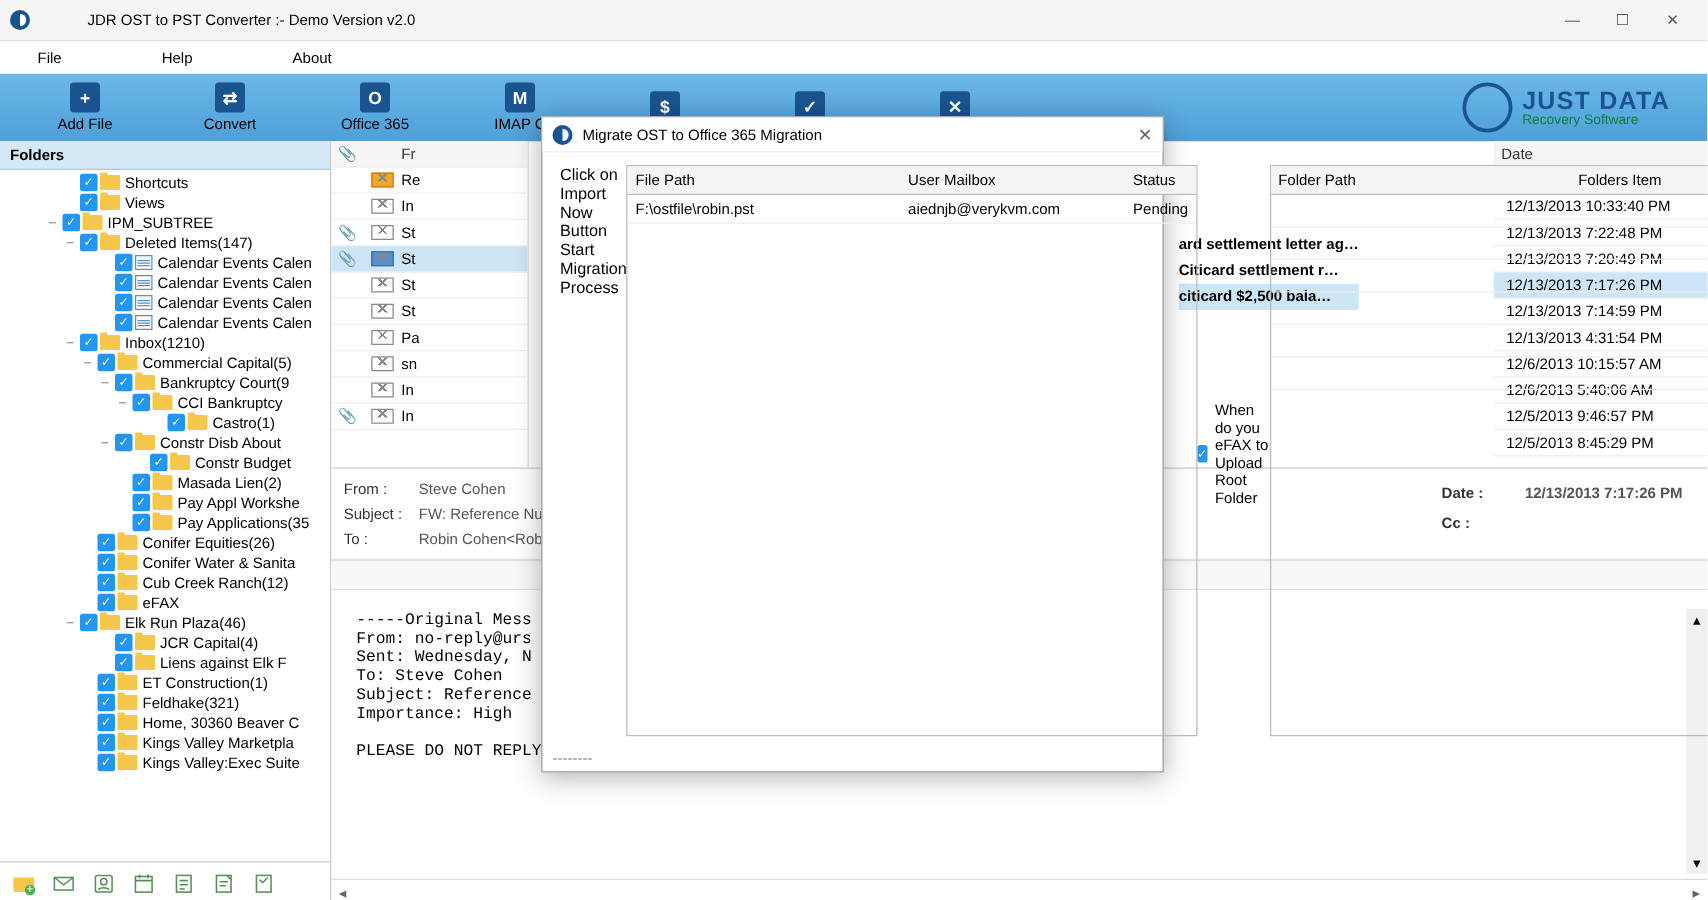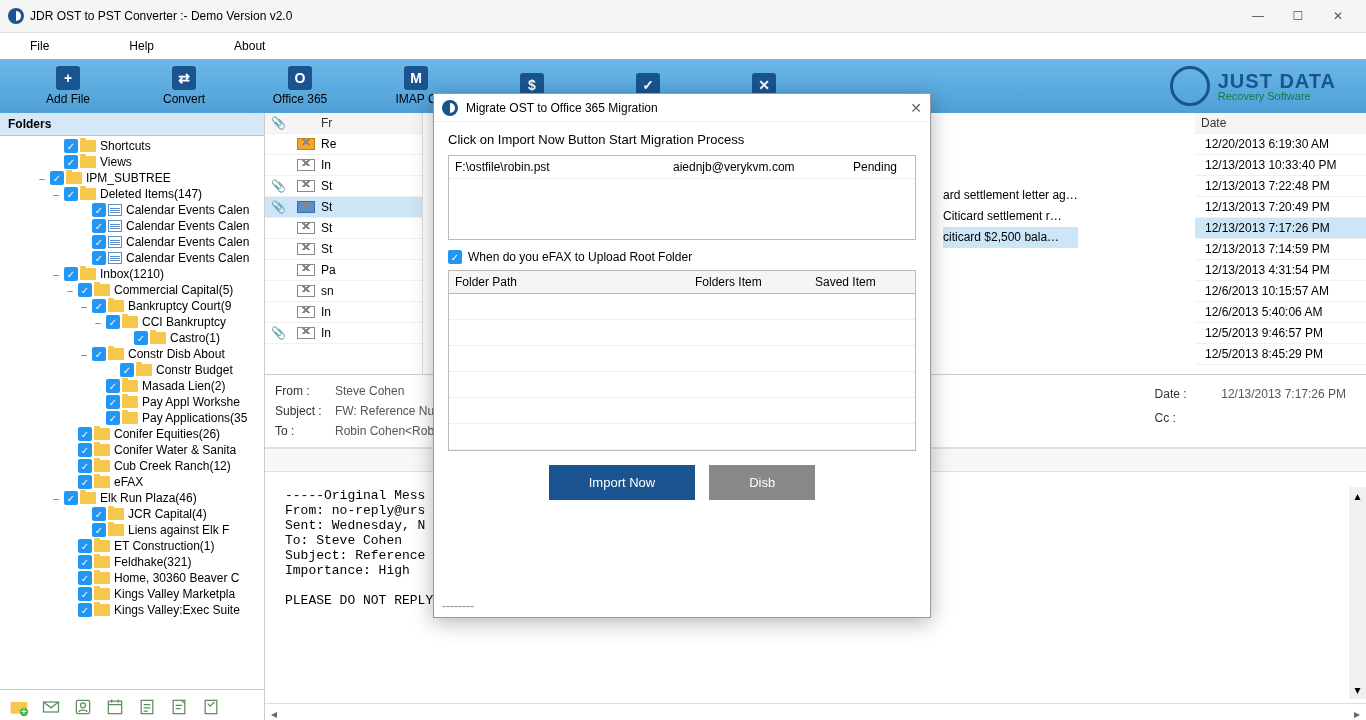--- a/index.html
+++ b/index.html
@@ -1,18 +1,18 @@
 <!DOCTYPE html>
 <html><head>
 <meta charset="utf-8">
 <style>
 * { margin:0; padding:0; box-sizing:border-box; font-family:"Segoe UI",Tahoma,sans-serif; font-size:12px; }
 body { background:#fff; width:1366px; height:720px; overflow:hidden; position:relative; }
 
-.titlebar { height:26px; background:#f5f5f5; display:flex; align-items:center; padding:16px 8px; border-bottom:1px solid #e0e0e0; }
+.titlebar { height:26px; background:#f5f5f5; display:flex; align-items:center; padding:16px 8px; border-bottom:1px solid #e0e0e0;gap:40px; }
 .title-icon { width:16px; height:16px; border-radius:50%; background:#1a5490; display:inline-flex; align-items:center; justify-content:center; margin-right:6px; }
 .title-icon svg { width:10px; height:10px; }
 .win-btns { margin-left:auto; display:flex; }
 .win-btn { width:40px; height:26px; display:flex; align-items:center; justify-content:center; color:#555; cursor:pointer; }
 
 .menubar { height:26px; display:flex; align-items:center; padding-left:30px; }
 .menu-item { padding:0 40px 0 0; margin-right:40px; cursor:pointer; }
 
 .toolbar { height:54px; background:linear-gradient(#6bb8e8,#4fa0d8); display:flex; align-items:center; padding:0 10px; }
 .tool-btn { width:116px; height:54px; display:flex; flex-direction:column; align-items:center; justify-content:center; cursor:pointer; color:#000; }
@@ -52,35 +52,35 @@
 .env.or { background:#f5a623; border-color:#c77f0f; }
 .env.bl { background:#5a8fc7; border-color:#3a6fa7; }
 .from-col { flex:1; overflow:hidden; text-overflow:ellipsis; }
 .date-list .list-row { padding-left:10px; }
 
 .preview-head { padding:6px 10px; border-bottom:1px solid #e0e0e0; }
 .pv-line { display:flex; padding:3px 0; }
 .pv-lbl { width:60px; color:#333; }
 .pv-val { color:#555; }
 .pv-right { position:absolute; right:20px; top:272px; display:flex; flex-direction:column; gap:6px;}
-.pv-right .pv-line{padding:2px 0;}
+.pv-right .pv-line{padding:2px 0;font-weight:bold;}
 .mail-prev-hdr { text-align:center; padding:4px; background:#f8f8f8; border-top:1px solid #e0e0e0; border-bottom:1px solid #e0e0e0; color:#444;}
 .mail-body { flex:1; padding:16px 20px; font-family:"Courier New",monospace; font-size:13px; white-space:pre; overflow:auto; position:relative; }
 .hscroll{height:20px;border-top:1px solid #ddd;display:flex;align-items:center;justify-content:space-between;padding:0 6px;color:#666;}
 .vscroll{position:absolute;right:0;top:374px;bottom:24px;width:17px;background:#f0f0f0;display:flex;flex-direction:column;align-items:center;justify-content:space-between;padding:2px 0;}
 
 
 .dates-panel{position:absolute;left:930px;top:0;width:430px;}
 
 
 .modal { position:absolute; left:433px; top:93px; width:498px; height:525px; background:#fff; border:1px solid #999; box-shadow:0 4px 20px rgba(0,0,0,.3); display:flex; flex-direction:column; }
 .modal-title { height:28px; background:#fff; display:flex; align-items:center; padding:0 8px; border-bottom:1px solid #eee;text-align:center; }
 .modal-title .title-icon{margin-right:8px;}
 .modal-close { margin-left:auto; cursor:pointer; color:#666; font-size:14px; }
-.modal-body { flex:1; padding:10px 14px; display:flex; flex-direction:column; }
+.modal-body { flex:1; padding:10px 14px; display:flex; flex-direction:row; }
 .modal-h { font-size:13px; margin-bottom:8px; }
 .m-table { border:1px solid #bbb; }
 .m-thead { display:flex; background:#f5f5f5; border-bottom:1px solid #bbb; }
 .m-th,.m-td { padding:4px 6px; }
 .m-row { display:flex; border-bottom:1px solid #eee; }
 .c1{width:218px;} .c2{width:180px;} .c3{flex:1;}
 .m-info { background:#e8f0f7; border:1px solid #c5d8e8; padding:8px 10px; margin-top:12px; display:flex; align-items:center; }
 .m-btn { background:#1a5490; color:#fff; padding:6px 20px; cursor:pointer; margin-left:auto; }
 .m-chk-row { display:flex; align-items:center; margin:10px 0 6px; }
 .m-chk { width:14px; height:14px; background:#2196f3; border-radius:2px; display:inline-flex; align-items:center; justify-content:center; color:#fff; font-size:10px; margin-right:6px; }
@@ -524,39 +524,44 @@
         <span>▴</span>
         <span>▾</span>
       </div>
     <div class="hscroll">
         <span>◂</span>
         <span>▸</span>
       </div>
   </div>
 </div>
 
-<div style="position:absolute;left:943px;top:185px;font-size:12px;line-height:21px;">
+<div style="position:absolute;left:943px;top:185px;font-size:12px;line-height:21px;font-weight:bold;">
   <div>ard settlement letter ag…</div>
   <div>Citicard settlement r…</div>
   <div style="background:#cde6f7;">citicard $2,500 bala…</div>
 </div>
 
 <div class="modal">
   <div class="modal-title">
     <span class="title-icon">
         <svg viewBox="0 0 10 10">
           <path d="M5 0A5 5 0 0 1 5 10" fill="#fff"></path>
         </svg>
       </span>
     <span>Migrate OST to Office 365 Migration</span>
     <span class="modal-close">✕</span>
   </div>
   <div class="modal-body">
     <div class="modal-h">Click on Import Now Button Start Migration Process</div>
     <div class="m-table">
+      <div class="m-thead">
+        <div class="m-th c1">File Path</div>
+        <div class="m-th c2">User Mailbox</div>
+        <div class="m-th c3">Status</div>
+      </div>
       <div class="m-row">
         <div class="m-td c1">F:\ostfile\robin.pst</div>
         <div class="m-td c2">aiednjb@verykvm.com</div>
         <div class="m-td c3">Pending</div>
       </div>
       <div style="height:60px;"></div>
     </div>
     <div class="m-chk-row">
       <span class="m-chk">✓</span>
       <span>When do you eFAX to Upload Root Folder</span>

